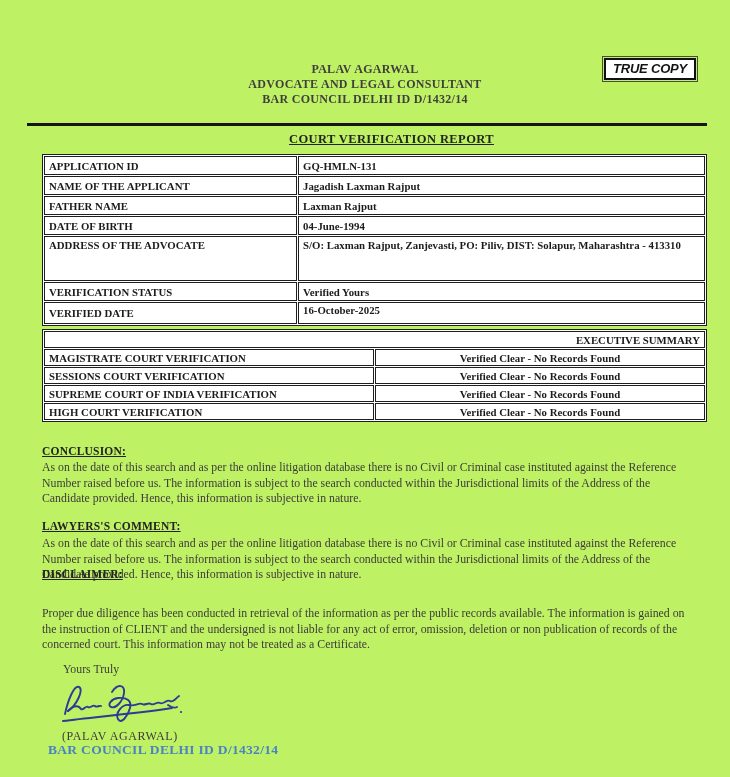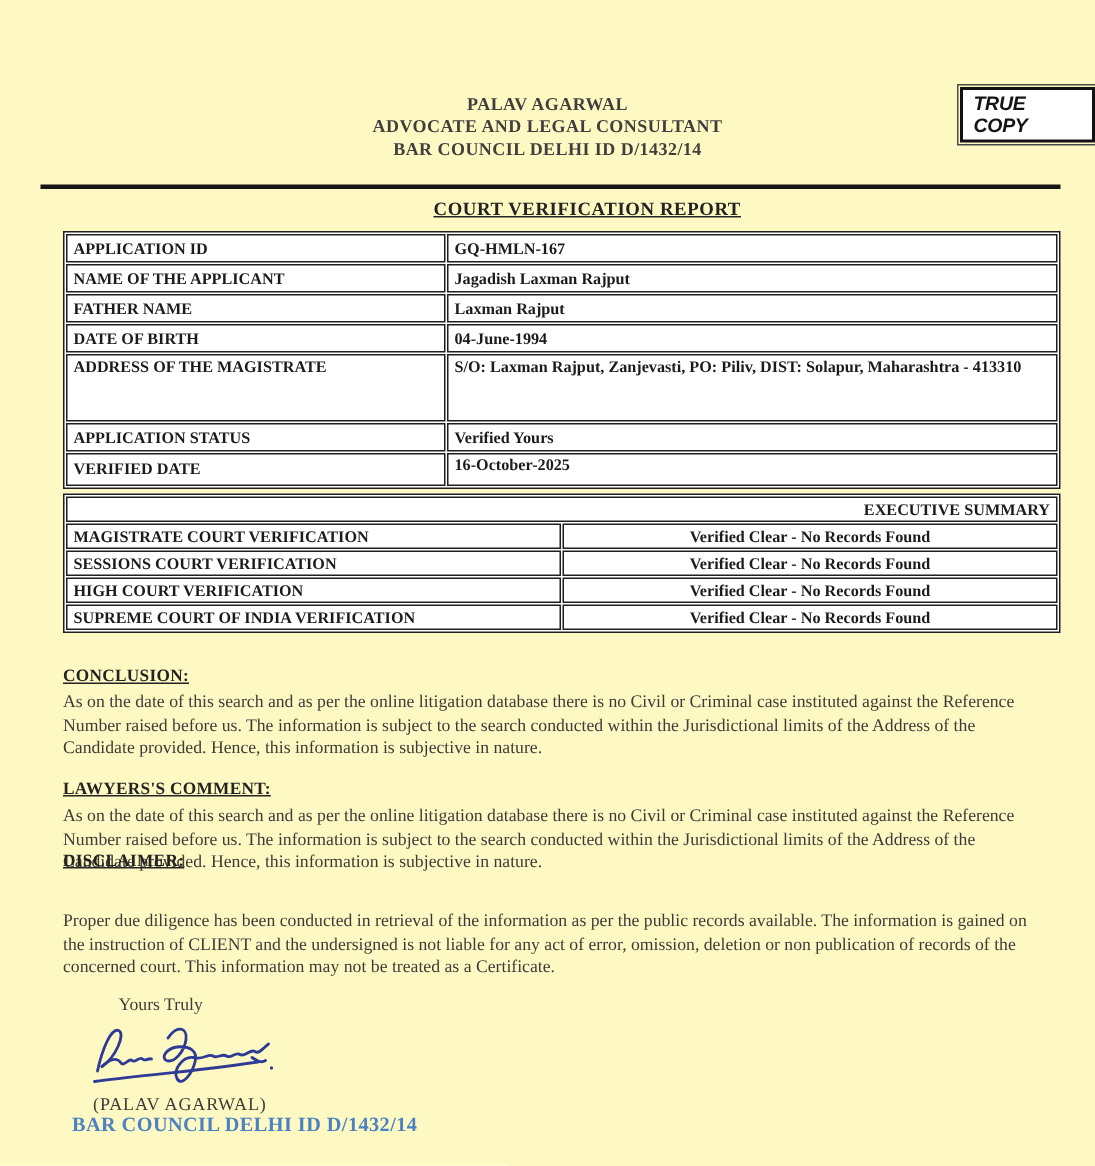--- a/index.html
+++ b/index.html
@@ -1,35 +1,34 @@
 <!DOCTYPE html>
 <html><head>
 <meta charset="utf-8">
 <style>
   html,body{margin:0;padding:0;}
   body{
     width:730px;height:777px;background:#ffffff;overflow:hidden;
     font-family:"Liberation Serif", serif;
   }
-  #page{position:relative;width:730px;height:777px;background:#fef9c3;}
+  #page{position:relative;width:730px;height:777px;background:#bef264;}
 
   
   .hdr{
     position:absolute;top:62px;left:0;width:730px;text-align:center;
     font-weight:bold;font-size:12px;line-height:15px;color:#413f3e;
     letter-spacing:0.3px;
   }
   .stamp{
     position:absolute;top:58px;left:604px;
     border:2px solid #121212;outline:1px solid #4a4a4a;outline-offset:1px;
-    background:#fff;padding:1px 24px 2px 7px;
+    background:#fff;padding:1px 7px 2px 7px;
     font-family:"Liberation Sans", sans-serif;
     font-style:italic;font-weight:bold;font-size:13px;color:#141414;
     letter-spacing:-0.2px;
-    margin-left:36px;
   }
   .rule{position:absolute;left:27px;top:123px;width:680px;height:2.5px;background:#161616;}
 
   .title{
     position:absolute;top:132px;left:0;width:695px;text-align:center;
     font-weight:bold;font-size:12.5px;color:#232323;
     text-decoration:underline;letter-spacing:0.4px;margin-left:44px;
   }
 
   
@@ -67,21 +66,21 @@
     position:absolute;left:42px;width:657px;
     font-size:11.8px;line-height:15.6px;color:#3d3b3a;
   }
   #conclusion-h{top:445px;}
   #conclusion-p{top:460px;}
   #lawyers-h{top:520px;}
   #lawyers-p{top:536px;}
   #disclaimer-h{top:568px;}
   #disclaimer-p{top:606px;}
 
-  .yours{position:absolute;top:662px;left:79px;font-size:11.8px;color:#3d3b3a;}
+  .yours{position:absolute;top:662px;left:63px;font-size:11.8px;color:#3d3b3a;}
   .sig{position:absolute;top:678px;left:58px;width:128px;height:50px;}
   .signed{position:absolute;top:729px;left:62px;font-size:12px;color:#3d3b3a;letter-spacing:0.6px;}
   .barid{
     position:absolute;top:742px;left:48px;
     font-weight:bold;font-size:13.5px;color:#4a82c3;letter-spacing:0.3px;
   }
 </style>
 </head>
 <body>
 
@@ -96,40 +95,40 @@
   <div class="stamp">TRUE COPY</div>
 
   <div class="rule"></div>
 
   <div class="title">COURT VERIFICATION REPORT</div>
 
   <table class="doc" id="applicant-table">
     <tbody>
       <tr class="r-std">
         <td class="lbl">APPLICATION ID</td>
-        <td class="val">GQ-HMLN-167</td>
+        <td class="val">GQ-HMLN-131</td>
       </tr>
       <tr class="r-std">
         <td class="lbl">NAME OF THE APPLICANT</td>
         <td class="val">Jagadish Laxman Rajput</td>
       </tr>
       <tr class="r-std">
         <td class="lbl">FATHER NAME</td>
         <td class="val">Laxman Rajput</td>
       </tr>
       <tr class="r-std">
         <td class="lbl">DATE OF BIRTH</td>
         <td class="val">04-June-1994</td>
       </tr>
       <tr class="r-addr">
-        <td class="lbl">ADDRESS OF THE MAGISTRATE</td>
+        <td class="lbl">ADDRESS OF THE ADVOCATE</td>
         <td class="val">S/O: Laxman Rajput, Zanjevasti, PO: Piliv, DIST: Solapur, Maharashtra - 413310</td>
       </tr>
       <tr class="r-std">
-        <td class="lbl">APPLICATION STATUS</td>
+        <td class="lbl">VERIFICATION STATUS</td>
         <td class="val">Verified Yours</td>
       </tr>
       <tr class="r-date">
         <td class="lbl">VERIFIED DATE</td>
         <td class="val">16-October-2025</td>
       </tr>
     </tbody>
   </table>
 
   <table class="doc" id="exec-table">
@@ -139,25 +138,25 @@
       </tr>
       <tr>
         <td class="lbl">MAGISTRATE COURT VERIFICATION</td>
         <td class="eval">Verified Clear - No Records Found</td>
       </tr>
       <tr>
         <td class="lbl">SESSIONS COURT VERIFICATION</td>
         <td class="eval">Verified Clear - No Records Found</td>
       </tr>
       <tr>
-        <td class="lbl">HIGH COURT VERIFICATION</td>
+        <td class="lbl">SUPREME COURT OF INDIA VERIFICATION</td>
         <td class="eval">Verified Clear - No Records Found</td>
       </tr>
       <tr>
-        <td class="lbl">SUPREME COURT OF INDIA VERIFICATION</td>
+        <td class="lbl">HIGH COURT VERIFICATION</td>
         <td class="eval">Verified Clear - No Records Found</td>
       </tr>
     </tbody>
   </table>
 
   <div class="sec-h" id="conclusion-h">CONCLUSION:</div>
   <div class="sec-p" id="conclusion-p">As on the date of this search and as per the online litigation database there is no Civil or Criminal case instituted against the Reference Number raised before us. The information is subject to the search conducted within the Jurisdictional limits of the Address of the Candidate provided. Hence, this information is subjective in nature.</div>
 
   <div class="sec-h" id="lawyers-h">LAWYERS'S COMMENT:</div>
   <div class="sec-p" id="lawyers-p">As on the date of this search and as per the online litigation database there is no Civil or Criminal case instituted against the Reference Number raised before us. The information is subject to the search conducted within the Jurisdictional limits of the Address of the Candidate provided. Hence, this information is subjective in nature.</div>

